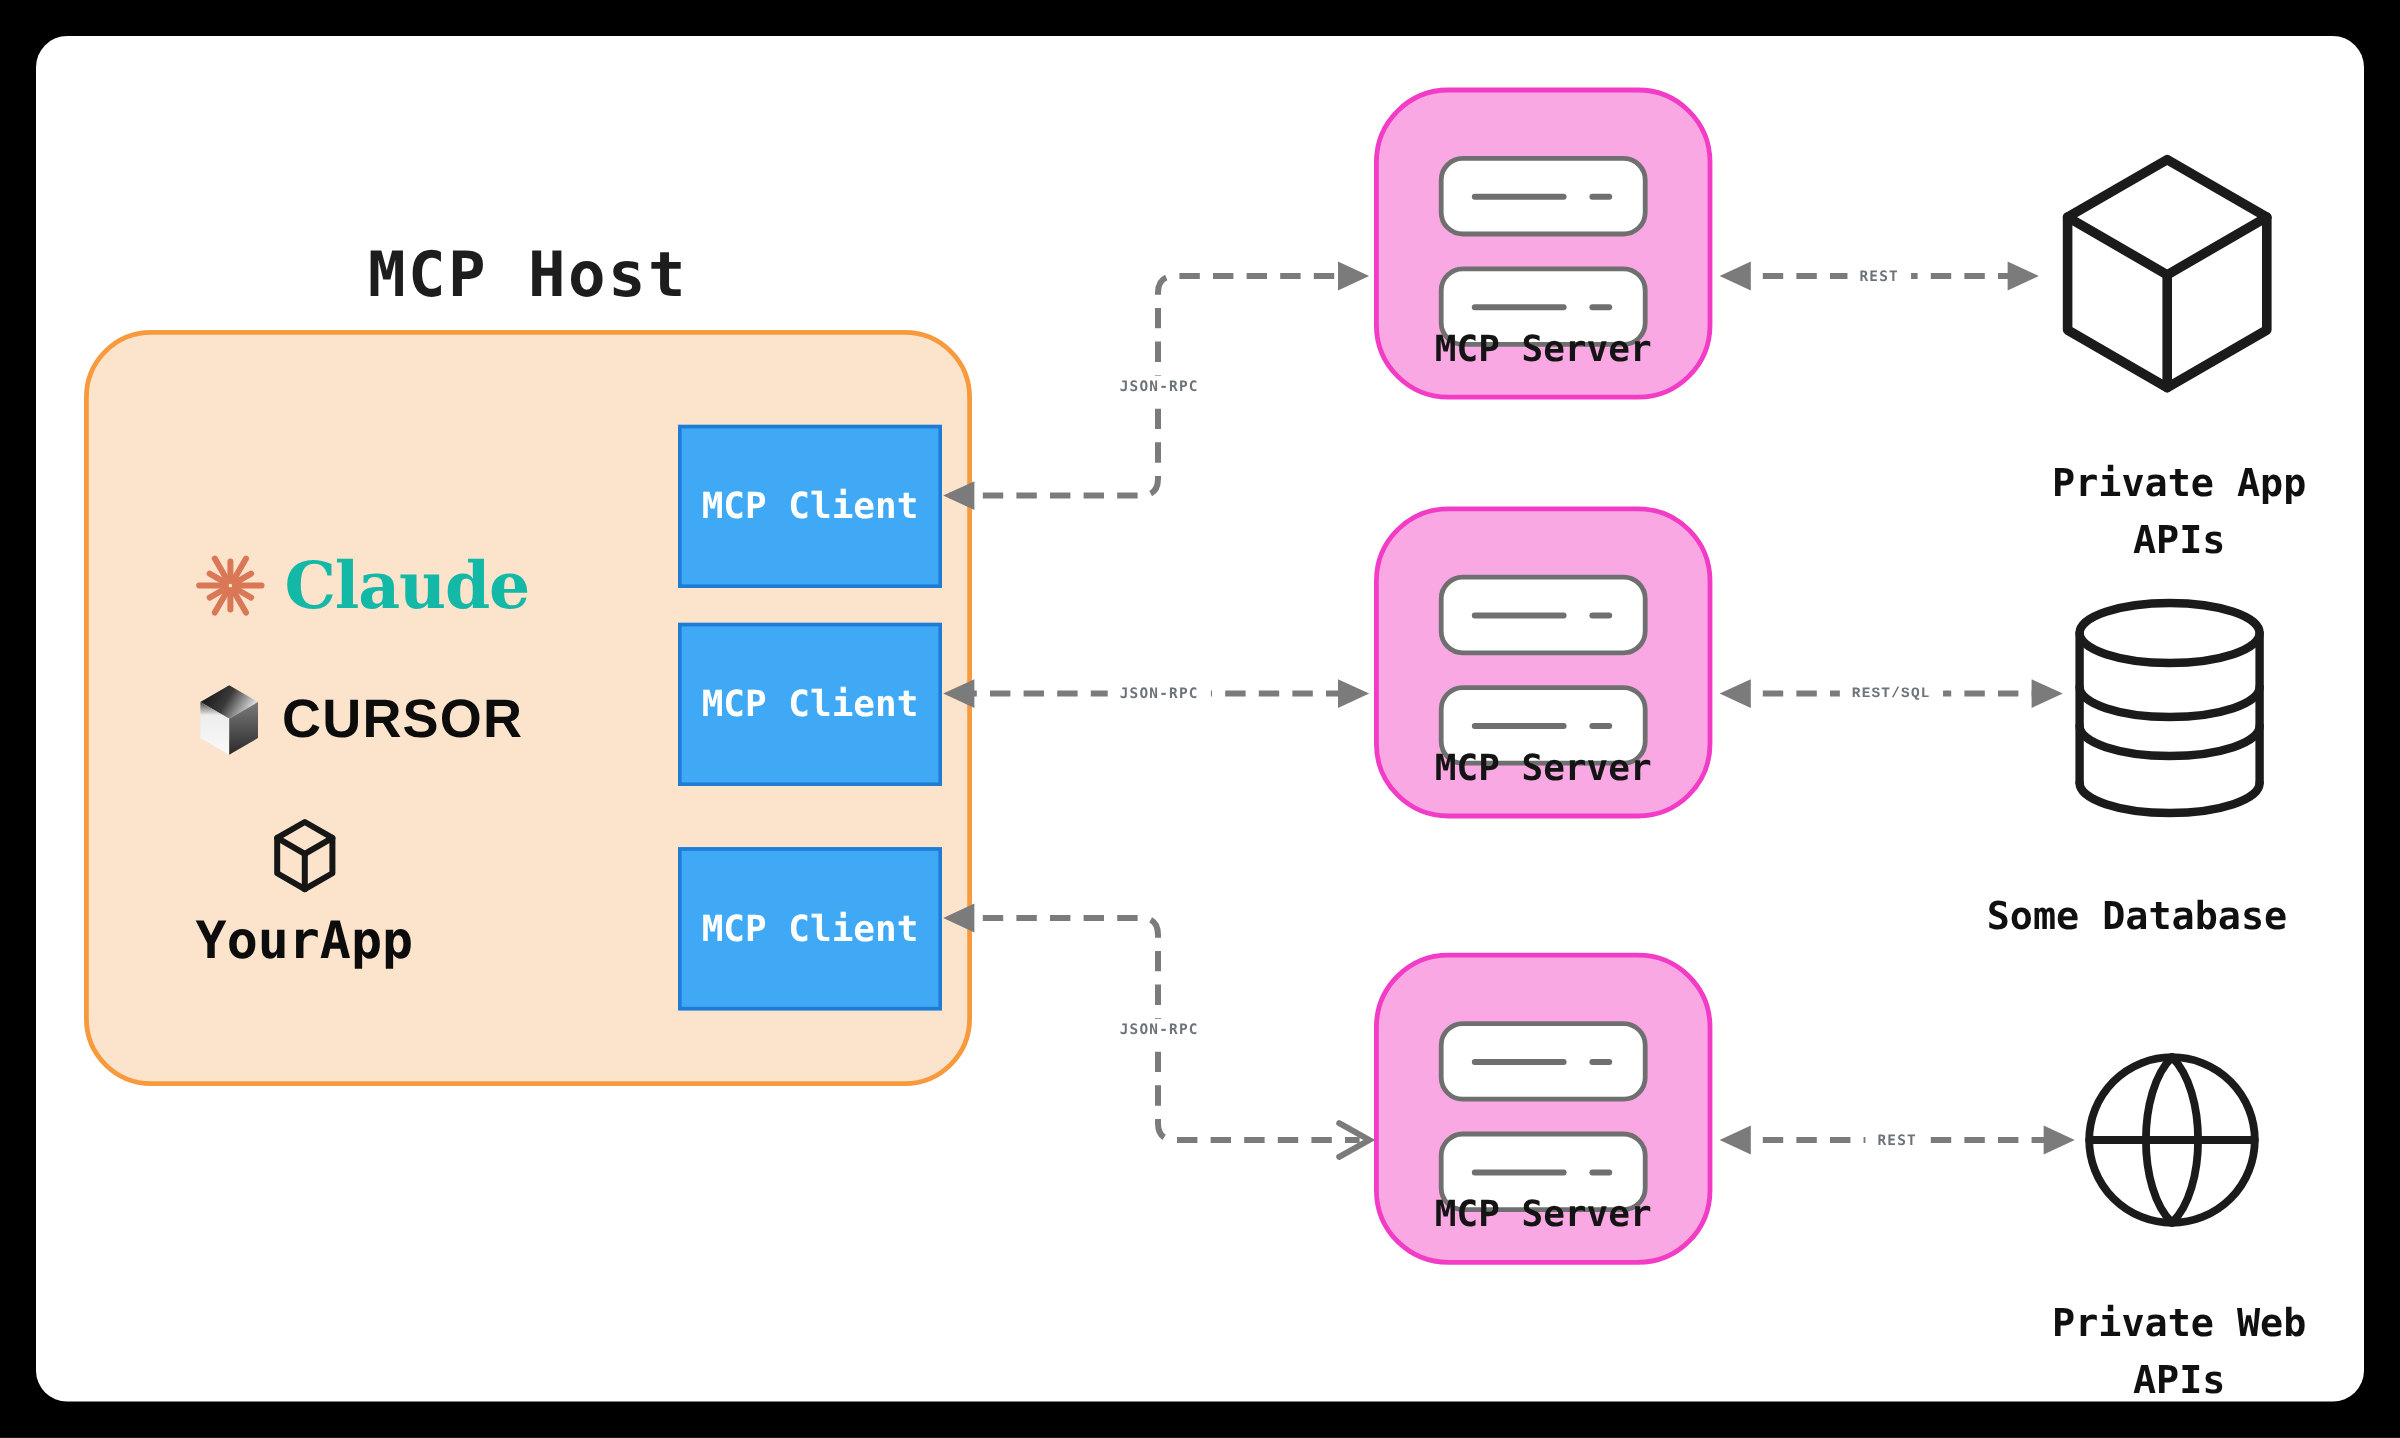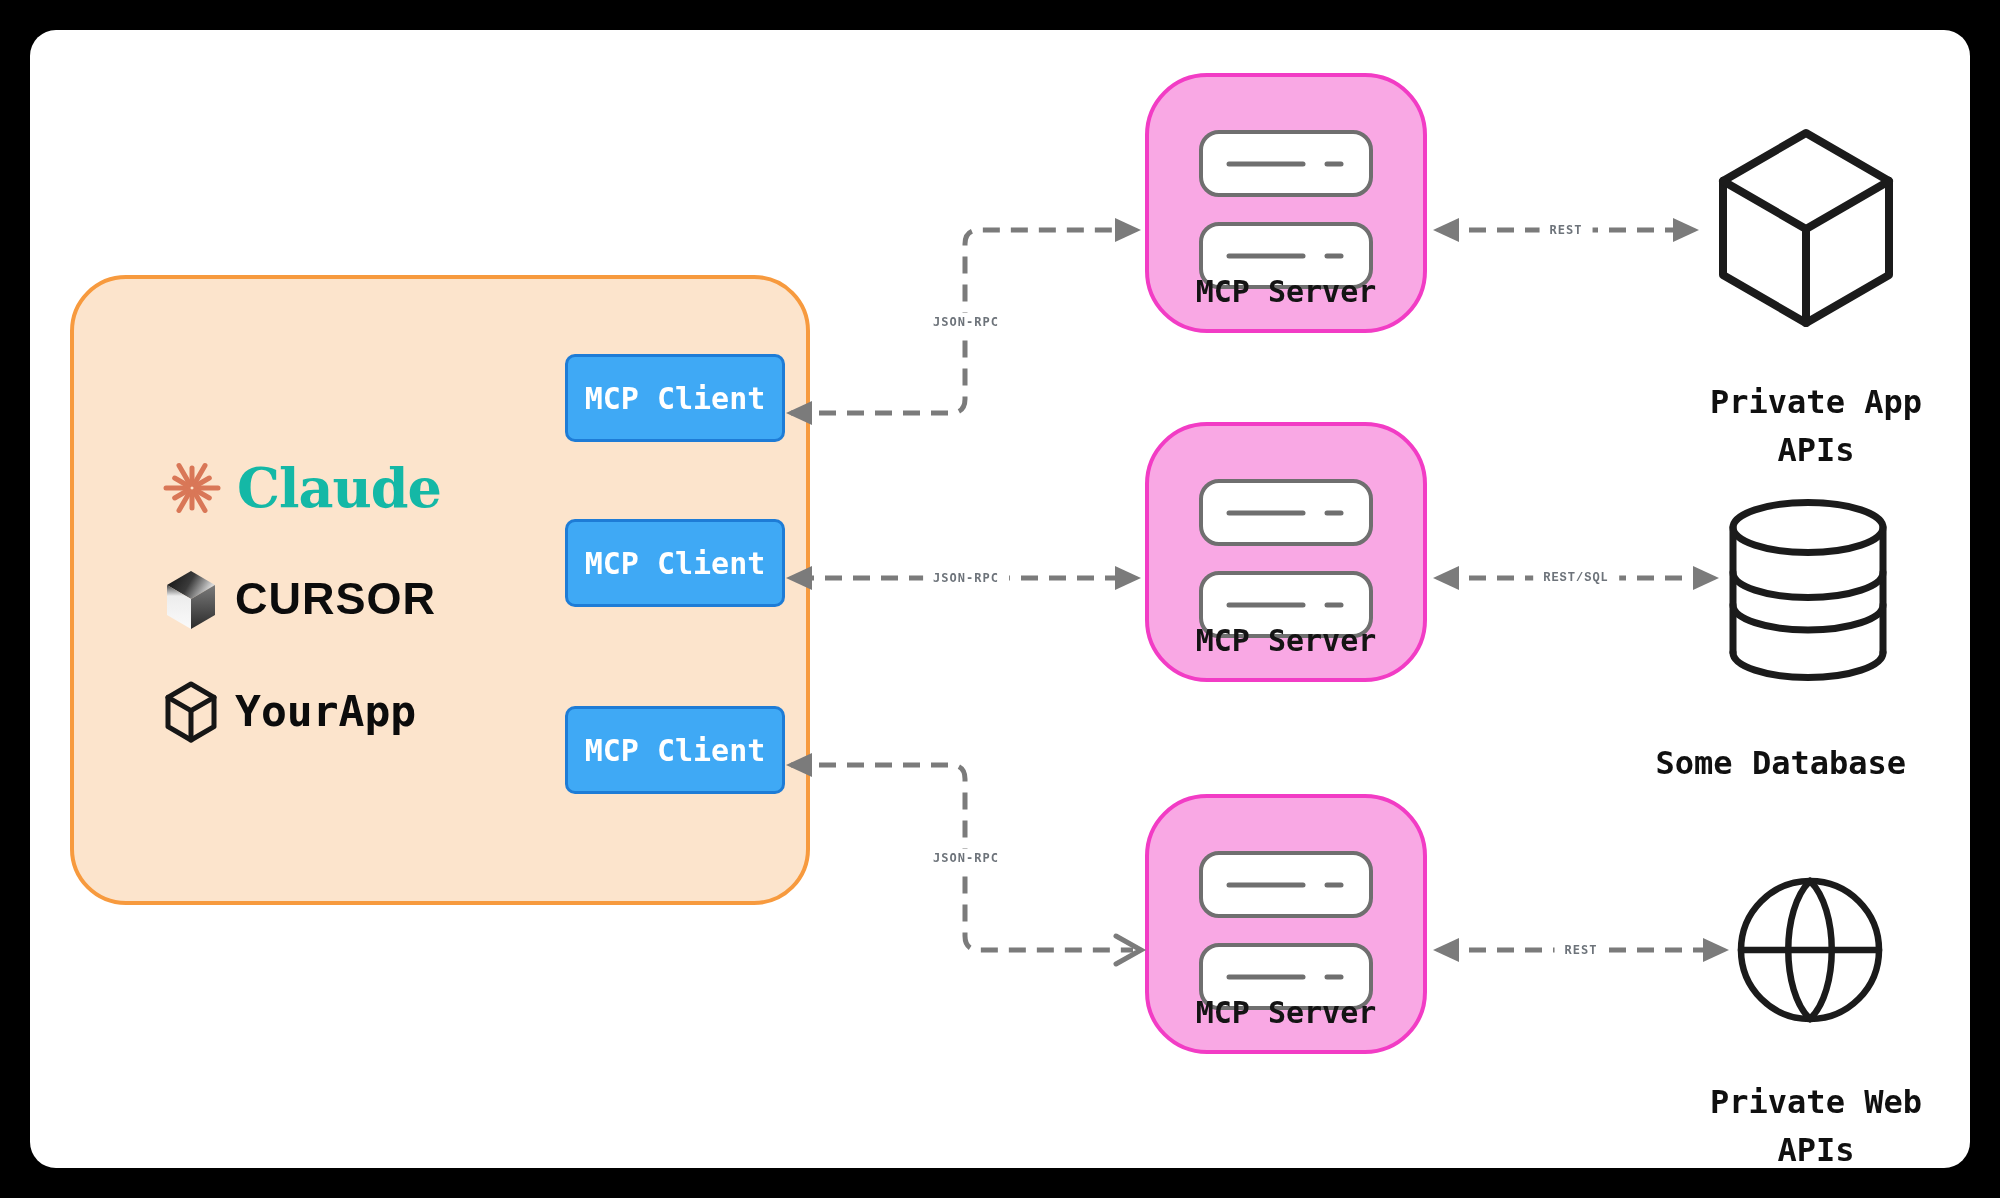--- a/index.html
+++ b/index.html
@@ -12,22 +12,22 @@
   .host-title{left:70px;top:200px;width:740px;text-align:center;font-size:52px;font-weight:bold;
               color:#1d1d1d;letter-spacing:2px;}
   .host-box{left:70px;top:275px;width:740px;height:630px;background:#FCE4CC;
             border:4px solid #F79A3E;border-radius:56px;box-sizing:border-box;}
   .logo-row{display:flex;align-items:center;gap:16px;height:60px;}
   .claude-text{font-family:"DejaVu Serif","Liberation Serif",serif;font-size:54px;font-weight:600;color:#14b8a6;letter-spacing:-1px;}
   .cursor-text{font-family:"Liberation Sans",sans-serif;font-size:45px;font-weight:bold;color:#0c0c0c;letter-spacing:1px;}
   .yourapp-text{font-size:43px;font-weight:bold;color:#0c0c0c;}
 
   
-  .client{left:565px;width:220px;height:88px;background:#3FA9F5;border:3px solid #1E7CD6;
-          border-radius:10px;display:flex;align-items:center;justify-content:center;
+  .client{left:565px;width:220px;height:136px;background:#3FA9F5;border:3px solid #1E7CD6;
+          border-radius:0;display:flex;align-items:center;justify-content:center;
           color:#ffffff;font-size:30px;font-weight:bold;box-sizing:border-box;}
 
   
   .server{left:1145px;width:282px;height:260px;background:#F9A8E4;border:4px solid #F23CC5;
           border-radius:62px;box-sizing:border-box;}
   .rack{position:absolute;left:50px;width:174px;height:67px;background:#ffffff;
         border:4px solid #6f6f6f;border-radius:20px;box-sizing:border-box;}
   .rack svg{display:block;width:100%;height:100%;}
   .server-label{position:absolute;left:0;right:0;bottom:20px;text-align:center;
                 font-size:30px;font-weight:bold;color:#141414;}
@@ -42,20 +42,21 @@
 
   .arrow-layer{left:0;top:0;pointer-events:none;}
   svg{overflow:visible;}
 </style>
 </head>
 <body>
 
 <div class="stage">
   <div class="abs card"></div>
 
+  <div class="abs host-title">MCP Host</div>
   <div class="abs host-box"></div>
 
   <div class="abs logo-row" style="left:163px;top:458px;">
     <svg width="58" height="58" viewBox="0 0 58 58" stroke="#D97757" stroke-width="5" stroke-linecap="round">
       <line x1="33" y1="29" x2="55" y2="29"></line>
         <line x1="32.5" y1="31" x2="46.3" y2="39"></line>
       <line x1="31" y1="32.5" x2="42" y2="51.5"></line>
         <line x1="29" y1="33" x2="29" y2="49"></line>
       <line x1="27" y1="32.5" x2="16" y2="51.5"></line>
         <line x1="25.5" y1="31" x2="11.7" y2="39"></line>
@@ -87,21 +88,21 @@
             <stop offset="1" stop-color="#fafafa"></stop>
         </linearGradient>
       </defs>
       <polygon points="28,3 52,17 28,31 4,17" fill="url(#ctop)"></polygon>
       <polygon points="4,17 28,31 28,61 4,47" fill="url(#cleft)"></polygon>
       <polygon points="28,31 52,17 52,47 28,61" fill="url(#cright)"></polygon>
     </svg>
     <span class="cursor-text">CURSOR</span>
   </div>
 
-  <div class="abs logo-row" style="left:163px;top:681px;">
+  <div class="abs logo-row" style="left:163px;top:681px;flex-direction:column;">
     <svg width="56" height="62" viewBox="0 0 56 62" fill="none" stroke="#161616" stroke-width="5" stroke-linejoin="round" stroke-linecap="round">
       <path d="M28 4 L51 17.3 V46.7 L28 60 L5 46.7 V17.3 Z"></path>
       <path d="M5 17.3 L28 30.6 L51 17.3"></path>
       <path d="M28 30.6 V60"></path>
     </svg>
     <span class="yourapp-text">YourApp</span>
   </div>
 
   <div class="abs client" style="top:354px;">
     <span>MCP Client</span>

